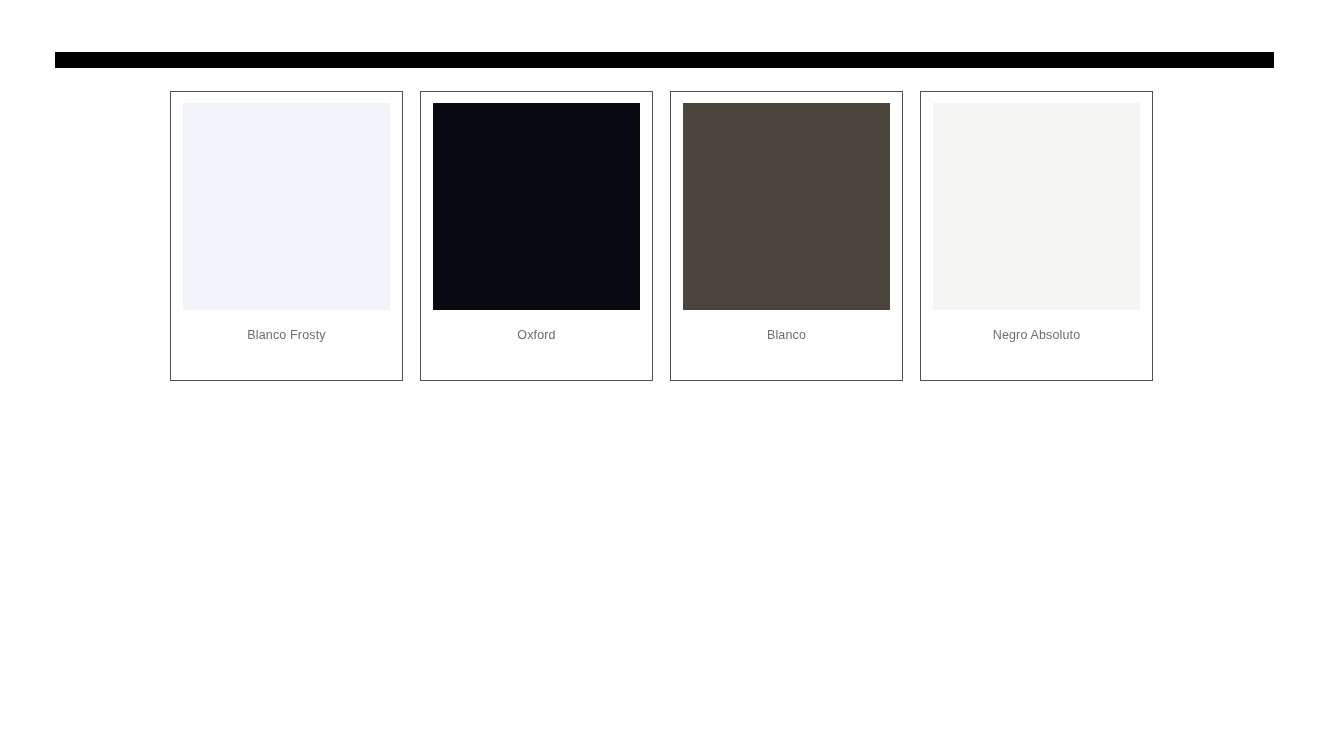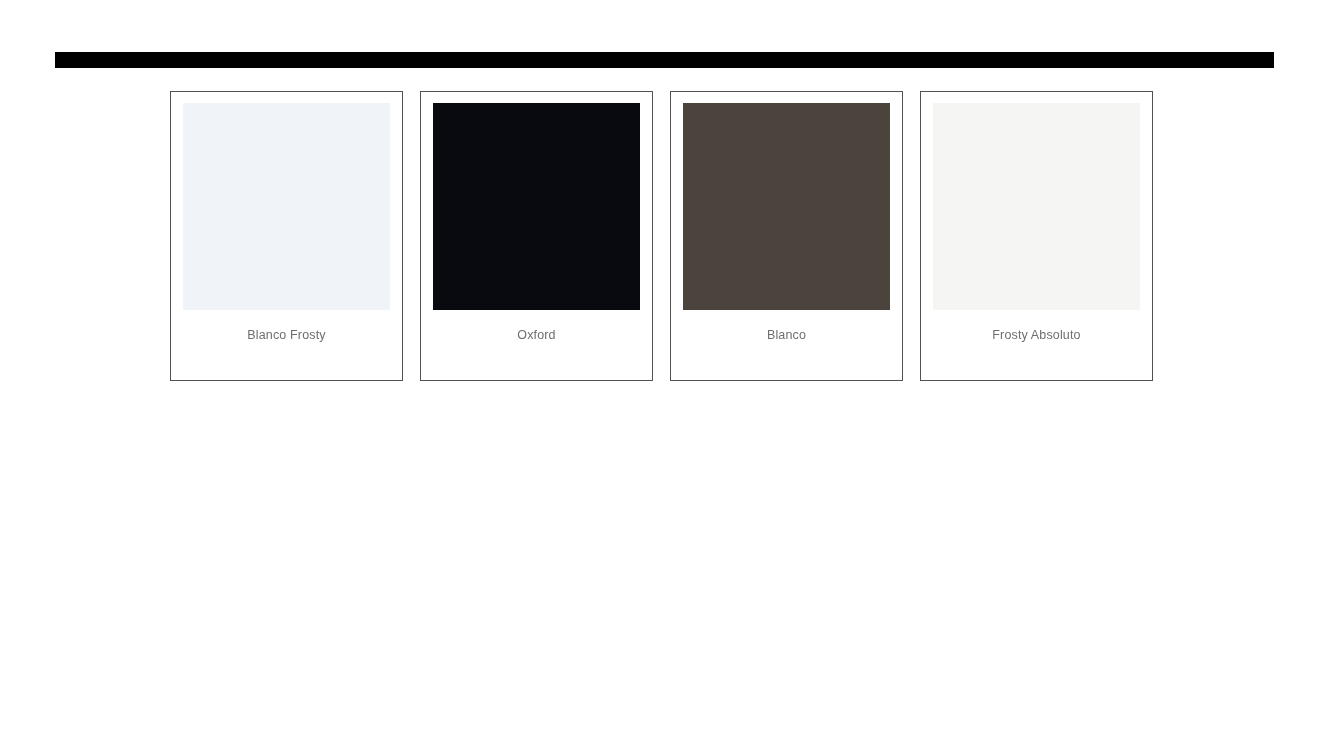--- a/index.html
+++ b/index.html
@@ -81,15 +81,15 @@
     <div class="swatch-card">
       <div class="swatch-chip" style="background: rgb(9, 9, 16);"></div>
       <div class="swatch-label">Oxford</div>
     </div>
     <div class="swatch-card">
       <div class="swatch-chip" style="background: rgb(74, 68, 61);"></div>
       <div class="swatch-label">Blanco</div>
     </div>
     <div class="swatch-card">
       <div class="swatch-chip" style="background: rgb(245, 245, 243);"></div>
-      <div class="swatch-label">Frosty Absoluto</div>
+      <div class="swatch-label">Negro Absoluto</div>
     </div>
   </div>
 
 </body></html>

